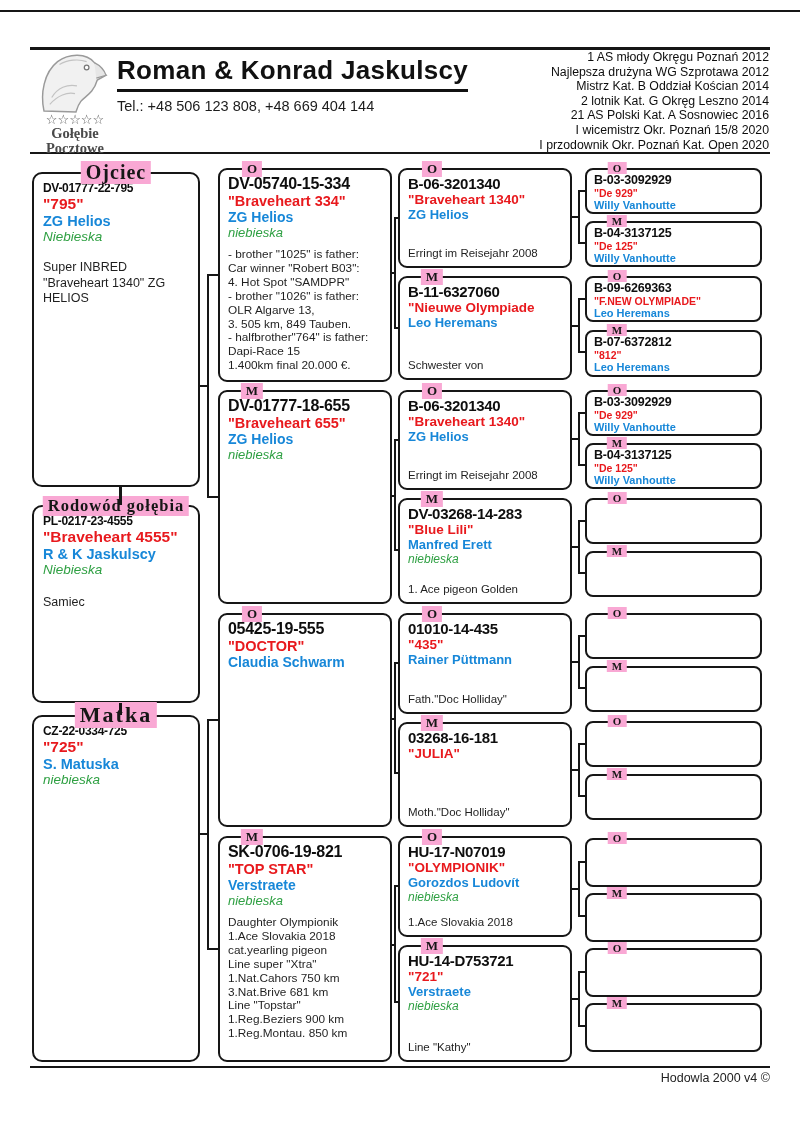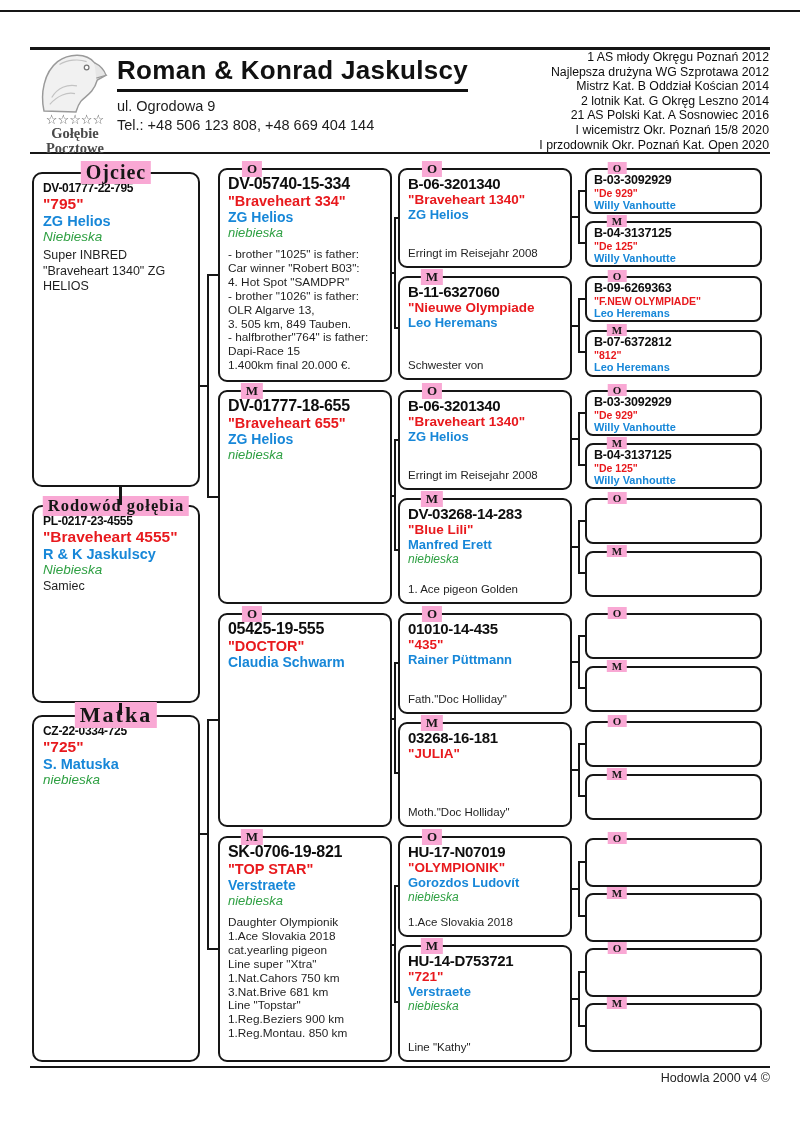--- a/index.html
+++ b/index.html
@@ -25,21 +25,21 @@
 
   .g1{padding:7px 9px;border-radius:10px}
   .g1 .tag{left:50%;top:-13px;letter-spacing:1px}
   .t-father .tag{font-size:20px}
   .t-main .tag{font-size:16.5px;top:-11px}
   .t-mother .tag{font-size:22px;top:-15px;letter-spacing:2px}
   .g1 .ring{font-size:12px}
   .g1 .pname{font-size:15.5px}
   .g1 .owner{font-size:14.5px}
   .g1 .pcolor{font-size:13.5px}
-  .g1 .notes{font-size:12.5px;line-height:1.25;margin-top:4px}
+  .g1 .notes{font-size:12.5px;line-height:1.25;margin-top:16px}
 
   .g2 .pcolor{min-height:17px}
   .g2 .notes{margin-top:6px}
 
   .g3 .ring{font-size:15px}
   .g3 .pname{font-size:13.5px}
   .g3 .owner{font-size:13px}
   .g3 .pcolor{font-size:12px}
   .g3 .notes{position:absolute;left:8px;right:4px;bottom:5px;margin:0;font-size:11.5px}
 
@@ -76,21 +76,20 @@
     <circle cx="50" cy="17" r="2.4" fill="#fff" stroke="#777" stroke-width="1.3"></circle>
     <path d="M14 48 C20 38 30 34 40 36 M12 55 C20 46 30 42 38 44 M22 14 C30 9 42 8 50 11" fill="none" stroke="#c3c3c3" stroke-width="1.2"></path>
   </svg>
   <div class="stars">☆☆☆☆☆</div>
   <div class="ltext">Gołębie</div>
   <div class="ltext">Pocztowe</div>
 </div>
 
 <div class="hdr-name">Roman &amp; Konrad Jaskulscy</div>
 <div class="hdr-addr">
-  <div>ul. Ogrodowa 9</div>
   <div>Tel.: +48 506 123 808, +48 669 404 144</div>
 </div>
 
 <div class="ach">
   <div>1 AS młody Okręgu Poznań 2012</div>
   <div>Najlepsza drużyna WG Szprotawa 2012</div>
   <div>Mistrz Kat. B Oddział Kościan 2014</div>
   <div>2 lotnik Kat. G Okręg Leszno 2014</div>
   <div>21 AS Polski Kat. A Sosnowiec 2016</div>
   <div>I wicemistrz Okr. Poznań 15/8 2020</div>
@@ -106,21 +105,21 @@
   <div class="notes">Super INBRED
 "Braveheart 1340" ZG HELIOS</div>
 </div>
 
 <div class="pbox g1 t-main" style="left:32px;top:505px;width:168px;height:198px">
   <span class="tag">Rodowód gołębia</span>
   <div class="ring">PL-0217-23-4555</div>
   <div class="pname">"Braveheart 4555"</div>
   <div class="owner">R &amp; K Jaskulscy</div>
   <div class="pcolor">Niebieska</div>
-  <div class="notes" style="margin-top:2px">Samiec</div>
+  <div class="notes" style="margin-top:18px">Samiec</div>
 </div>
 
 <div class="pbox g1 t-mother" style="left:32px;top:715px;width:168px;height:347px">
   <span class="tag">Matka</span>
   <div class="ring">CZ-22-0334-725</div>
   <div class="pname">"725"</div>
   <div class="owner">S. Matuska</div>
   <div class="pcolor">niebieska</div>
 </div>
 

